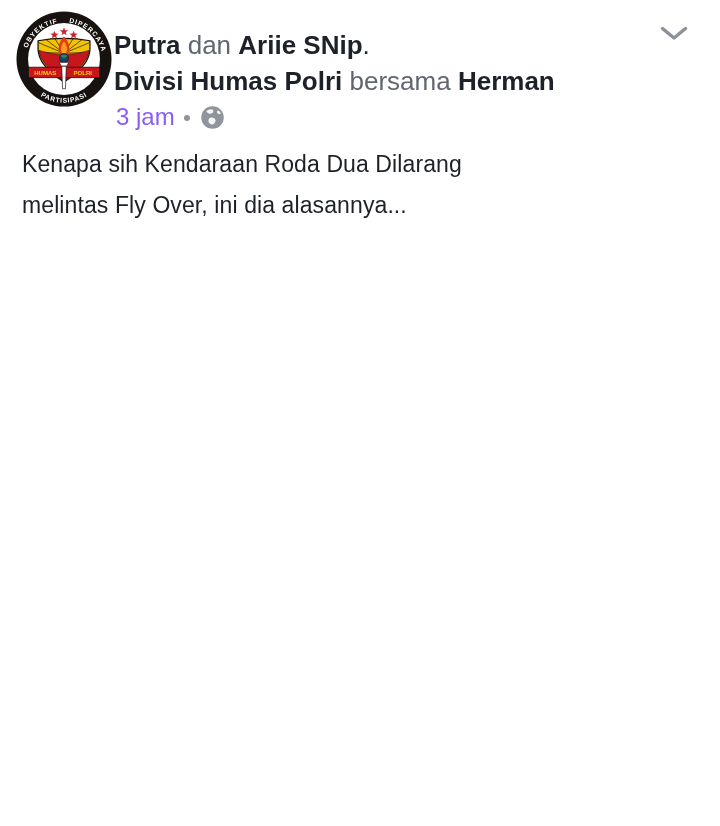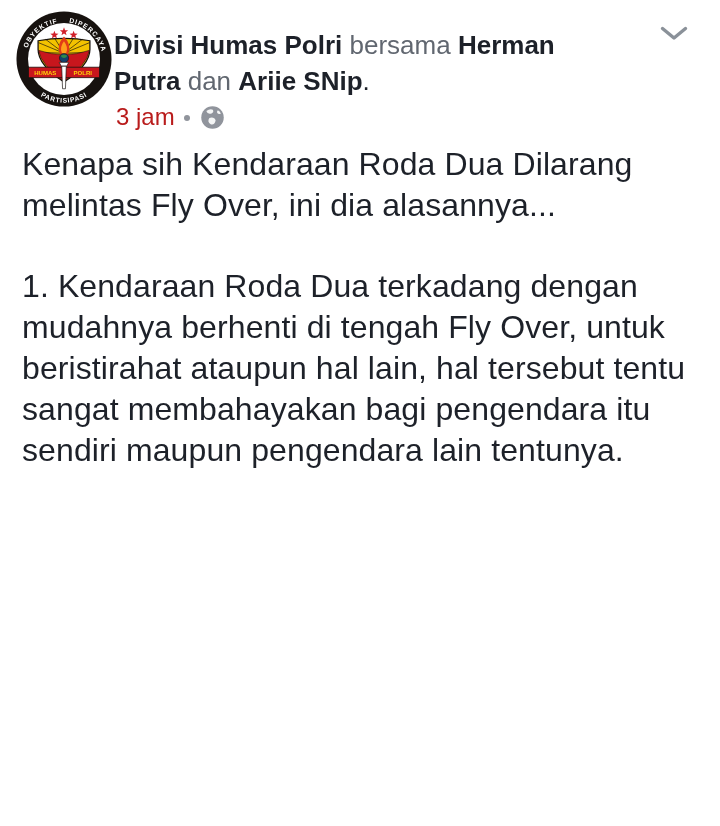--- a/index.html
+++ b/index.html
@@ -48,21 +48,21 @@
   }
   .name-block .dark { color: #1d2129; }
   .meta-row {
     position: absolute;
     left: 116px;
     top: 103px;
     display: flex;
     align-items: center;
     gap: 9px;
     font-size: 24px;
-    color: #b91c1c;
+    color: #8b5cf6;
     height: 28px;
     text-align: right;
   }
   .dot-sep {
     width: 6px;
     height: 6px;
     border-radius: 50%;
     background: #90949c;
     margin-top: 2px;
   }
@@ -71,21 +71,21 @@
     position: absolute;
     right: 32px;
     top: 26px;
     width: 28px;
     height: 15px;
     cursor: pointer;
   }
   
   .post-body {
     padding: 4px 18px 0 22px;
-    font-size: 32px;
+    font-size: 23px;
     line-height: 41px;
     color: #1d2129;
     letter-spacing: 0.1px;
   }
   .para {
     margin: 0 0 40px 0;
     white-space: pre-line;
   }
   .para:last-child { margin-bottom: 0; }
 </style>
@@ -146,22 +146,22 @@
         <rect x="13" y="58.5" width="74" height="11" fill="#c8161d" stroke="#17120f" stroke-width="0.8"></rect>
 
         <path d="M 47.6,57.5 L 52.4,57.5 L 51.5,81 L 48.5,81 Z" fill="#ffffff" stroke="#17120f" stroke-width="0.7"></path>
 
         <text x="30.5" y="66.8" font-size="6.3" font-weight="bold" fill="#ffd10a" text-anchor="middle" font-family="Liberation Sans, sans-serif">HUMAS</text>
         <text x="69.5" y="66.8" font-size="6.3" font-weight="bold" fill="#ffd10a" text-anchor="middle" font-family="Liberation Sans, sans-serif">POLRI</text>
       </svg>
     </div>
 
     <div class="name-block">
+      <div class="name-line"><span class="b">Putra</span><span> dan </span><span class="b">Ariie SNip</span><span class="dark">.</span></div>
       <div class="name-line"><span class="b">Divisi Humas Polri</span><span> bersama </span><span class="b">Herman</span></div>
-      <div class="name-line"><span class="b">Putra</span><span> dan </span><span class="b">Ariie SNip</span><span class="dark">.</span></div>
     </div>
 
     <div class="meta-row">
       <span>3 jam</span>
       <span class="dot-sep"></span>
       <span class="globe-wrap">
         <svg width="27" height="27" viewBox="0 0 24 24">
           <circle cx="12" cy="12" r="10" fill="#90949c"></circle>
           <path d="M6.5,6.2 q3.2,-2.4 5.8,-1.2 q1.2,2.2 -1.2,3.4 q-3.4,1.2 -4.6,-2.2 Z" fill="#ffffff" opacity="0.9"></path>
           <path d="M9.2,12.4 q4.4,-1.2 5.6,2.2 q-1,4.4 -4.4,3.4 q-3.4,-2.2 -1.2,-5.6 Z" fill="#ffffff" opacity="0.9"></path>
@@ -174,20 +174,15 @@
       <svg width="28" height="15" viewBox="0 0 28 15">
         <path d="M2.5,2.5 L14,12 L25.5,2.5" stroke="#8a9199" stroke-width="3.4" fill="none" stroke-linecap="round" stroke-linejoin="round"></path>
       </svg>
     </div>
 
   </div>
 
   <div class="post-body">
     <p class="para">Kenapa sih Kendaraan Roda Dua Dilarang
 melintas Fly Over, ini dia alasannya...</p>
-    <p class="para">1. Kendaraan Roda Dua terkadang dengan
-mudahnya berhenti di tengah Fly Over, untuk
-beristirahat ataupun hal lain, hal tersebut tentu
-sangat membahayakan bagi pengendara itu
-sendiri maupun pengendara lain tentunya.</p>
   </div>
 
 </div>
 
 </body></html>

